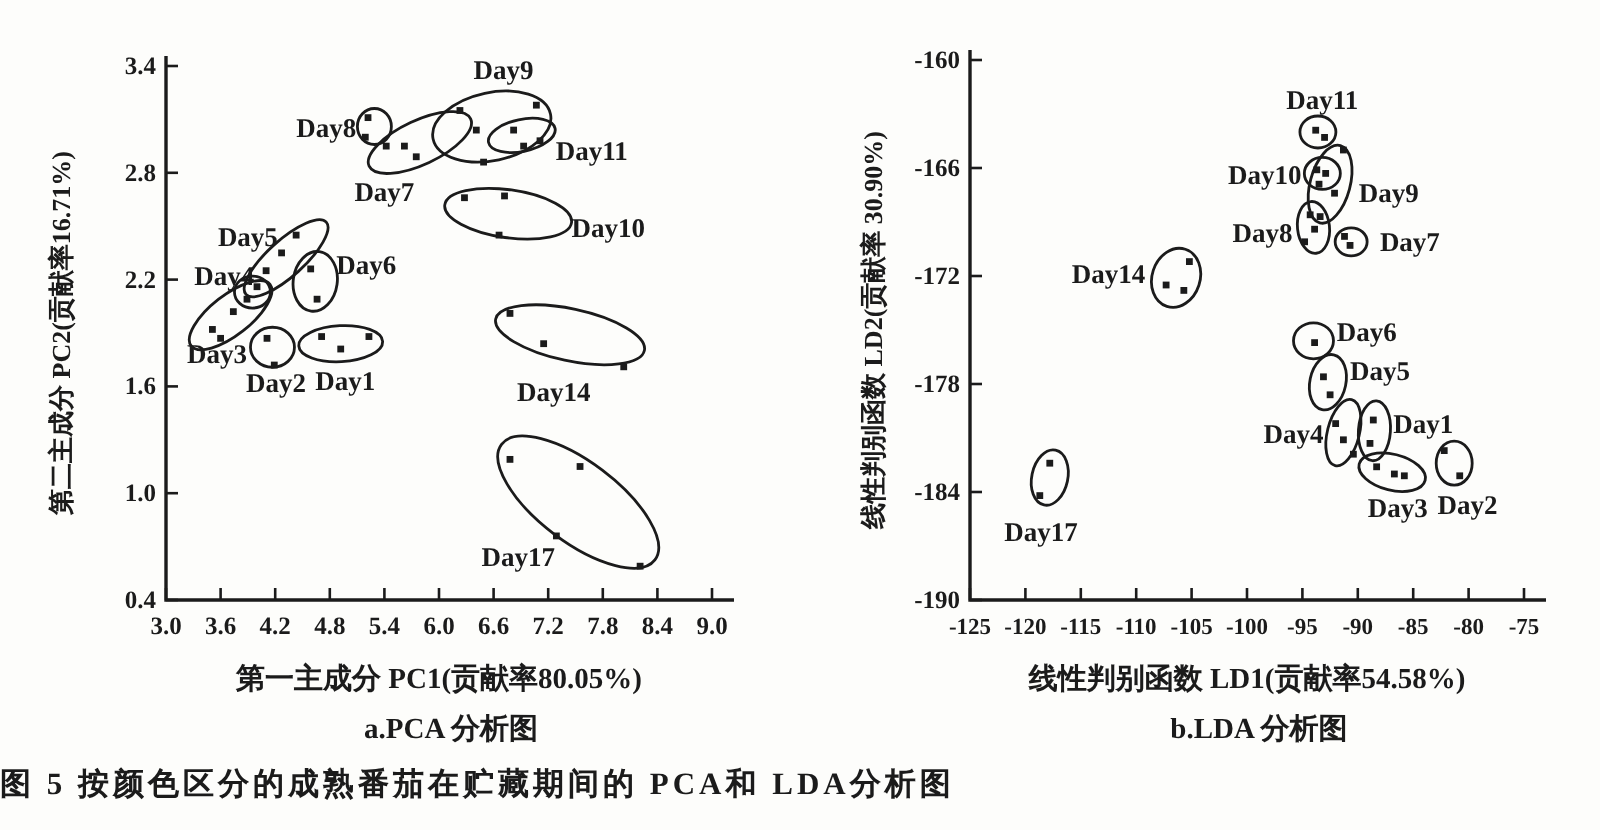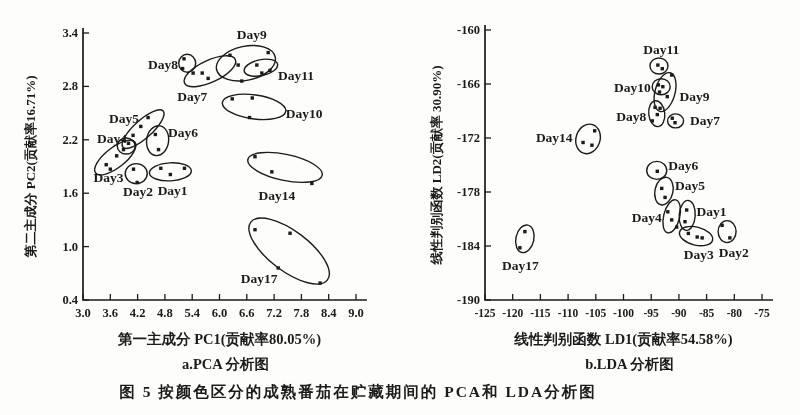--- a/index.html
+++ b/index.html
@@ -7,21 +7,21 @@
     position:relative;width:800px;height:415px;margin:0 auto;
     background:#fdfdfb;overflow:hidden;
     font-family:"Liberation Serif","DejaVu Serif",serif;
     color:#1b1b1b;
   }
   .plot{position:absolute;top:0;width:400px;height:380px;}
   #plot-pca{left:0;}
   #plot-lda{left:400px;}
   .caption{
     position:absolute;top:382px;left:0;width:716px;height:30px;
-    text-align:center;font-size:15.5px;font-weight:700;letter-spacing:2px;
+    font-size:15.5px;font-weight:700;letter-spacing:2px;
     color:#1b1b1b;
   }
   svg text{fill:#1b1b1b;}
 </style>
 </head>
 <body>
 
 <div class="figure">
   <svg id="plot-pca" class="plot" width="400" height="380" viewBox="0 0 400 380" xmlns="http://www.w3.org/2000/svg">
       <path d="M 83 28 V 300 H 367" fill="none" stroke="#1b1b1b" stroke-width="1.7"></path>

